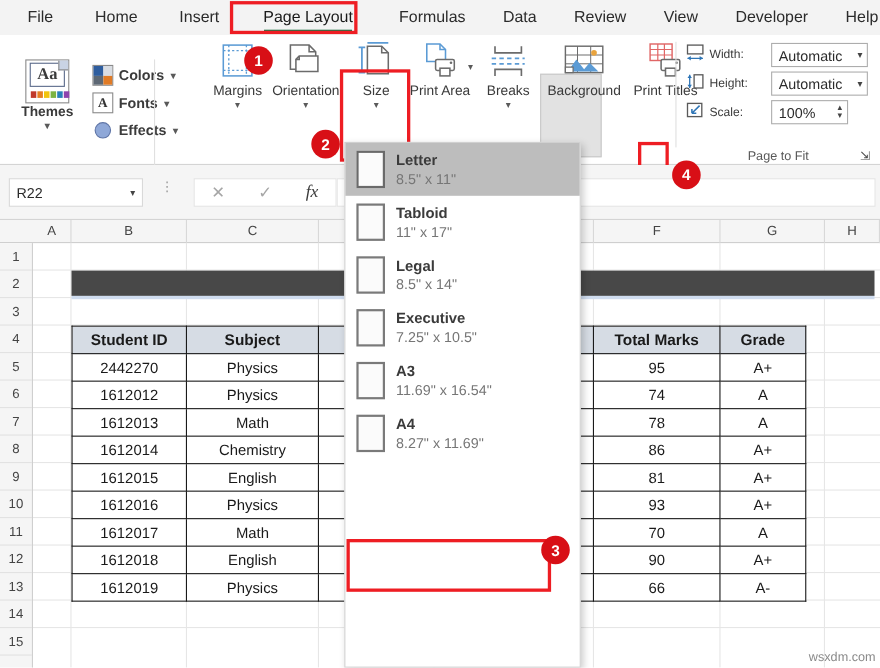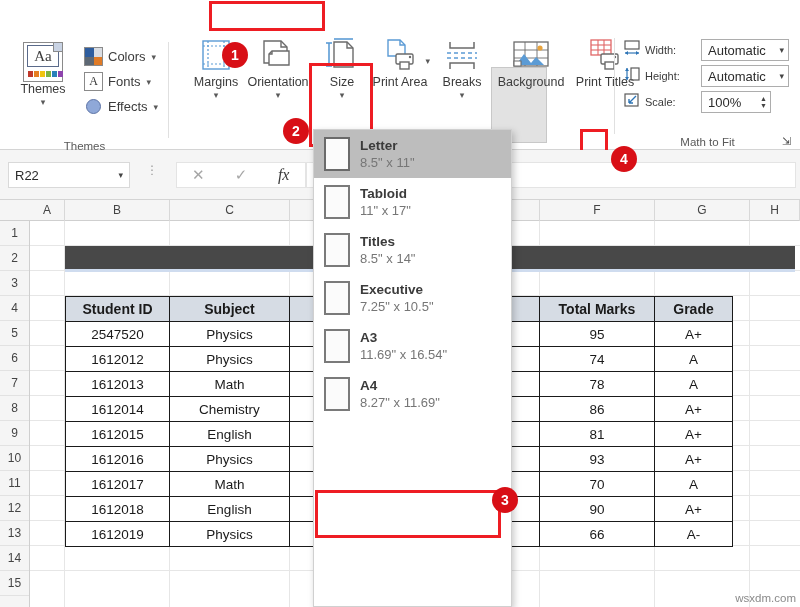--- a/index.html
+++ b/index.html
@@ -44,21 +44,21 @@
   }
   .grp-label {
     position: absolute; bottom: 2px; width: 100%; text-align: center;
     font-size: 11.5px; color: #595959;
   }
   .grp-sep {
     position: absolute; top: 6px; width: 1px; height: 96px; background: #e0e0e0;
   }
 
   
-  .g-themes { position: absolute; left: 0; top: 4px; width: 169px; height: 118px; }
+  .g-themes { position: absolute; left: 0; top: 16px; width: 141px; height: 118px; font-weight: bold; }
   .themes-btn { position: absolute; left: 12px; top: 6px; width: 62px; text-align: center; cursor: default; }
   .themes-ico {
     width: 40px; height: 40px; margin: 0 auto; position: relative;
     border: 1px solid #8a8a8a; background: #fff;
   }
   .themes-ico .aa {
     position: absolute; left: 3px; top: 2px; right: 3px; height: 22px;
     border: 1px solid #5a6a8a;
     font-family: "Liberation Serif", serif; font-size: 15px; color: #3b3b3b;
     text-align: center; line-height: 21px;
@@ -180,21 +180,21 @@
   .tbl { position: absolute; border-collapse: collapse; table-layout: fixed; }
   .tbl th, .tbl td {
     border: 1px solid #1a1a1a; height: 25px; font-size: 13.5px;
     color: #1a1a1a; text-align: center; padding: 0; cursor: default;
   }
   .tbl th { background: #d6dce4; font-weight: bold; font-size: 14px; }
   .tbl td { background: #ffffff; }
 
   
   .dd {
-    position: absolute; left: 313px; top: 129px; width: 199px; height: 478px;
+    position: absolute; left: 313px; top: 129px; width: 215px; height: 478px;
     background: #ffffff; border: 1px solid #d0d0d0;
     box-shadow: 2px 3px 7px rgba(0,0,0,.22); z-index: 40;
   }
   .dd-item {
     position: relative; display: flex; align-items: center; gap: 10px;
     height: 48px; padding: 0 8px 0 10px; cursor: default;
   }
   .dd-item.sel { background: #bdbdbd; }
   .dd-pg {
     width: 26px; height: 34px; flex: none; background: #fbfbfb;
@@ -220,20 +220,35 @@
   .wm {
     position: absolute; right: 4px; bottom: 3px;
     font-size: 11.5px; color: #8a8a8a; z-index: 70; cursor: default;
   }
 </style>
 </head>
 <body>
 
 <div id="app">
 
+  <div class="tabbar">
+    <div class="tab" style="margin-left:14px">File</div>
+    <div class="tab" style="margin-left:16px">Home</div>
+    <div class="tab" style="margin-left:16px">Insert</div>
+    <div class="tab-active-wrap" style="margin-left:16px">
+      <div class="tab active">Page Layout</div>
+      <div class="tab-underline"></div>
+    </div>
+    <div class="tab" style="margin-left:18px">Formulas</div>
+    <div class="tab" style="margin-left:12px">Data</div>
+    <div class="tab" style="margin-left:12px">Review</div>
+    <div class="tab" style="margin-left:12px">View</div>
+    <div class="tab" style="margin-left:12px">Developer</div>
+    <div class="tab" style="margin-left:12px">Help</div>
+  </div>
   <div class="tab-highlight-box"></div>
 
   <div class="ribbon">
 
     <div class="g-themes">
       <div class="themes-btn">
         <div class="themes-ico">
           <div class="aa">Aa</div>
           <div class="corner"></div>
           <div class="swatches">
@@ -424,21 +439,21 @@
         </span>
         <span class="sf-lab">Scale:</span>
         <span class="sf-spin">
           <span>100%</span>
           <span class="spin-ar">
             <span>▲</span>
             <span>▼</span>
           </span>
         </span>
       </div>
-      <div class="grp-label">Math to Fit</div>
+      <div class="grp-label">Page to Fit</div>
       <div class="launcher">⇲</div>
     </div>
   </div>
   <div class="launcher-hl"></div>
 
   <div class="fbar">
     <div class="namebox">
       <span>R22</span>
       <span class="ar">▾</span>
     </div>
@@ -517,21 +532,21 @@
           <tr>
             <th style="width:104px">Student ID</th>
             <th style="width:120px">Subject</th>
             <th style="width:250px" align="right">)</th>
             <th style="width:115px">Total Marks</th>
             <th style="width:78px">Grade</th>
           </tr>
         </thead>
         <tbody>
           <tr>
-            <td>2547520</td>
+            <td>2442270</td>
             <td>Physics</td>
             <td></td>
             <td>95</td>
             <td>A+</td>
           </tr>
           <tr>
             <td>1612012</td>
             <td>Physics</td>
             <td></td>
             <td>74</td>
@@ -602,21 +617,21 @@
     <div class="dd-item">
       <span class="dd-pg"></span>
       <span class="dd-txt">
         <span class="dd-name">Tabloid</span>
         <span class="dd-dim">11" x 17"</span>
       </span>
     </div>
     <div class="dd-item">
       <span class="dd-pg"></span>
       <span class="dd-txt">
-        <span class="dd-name">Titles</span>
+        <span class="dd-name">Legal</span>
         <span class="dd-dim">8.5" x 14"</span>
       </span>
     </div>
     <div class="dd-item">
       <span class="dd-pg"></span>
       <span class="dd-txt">
         <span class="dd-name">Executive</span>
         <span class="dd-dim">7.25" x 10.5"</span>
       </span>
     </div>

